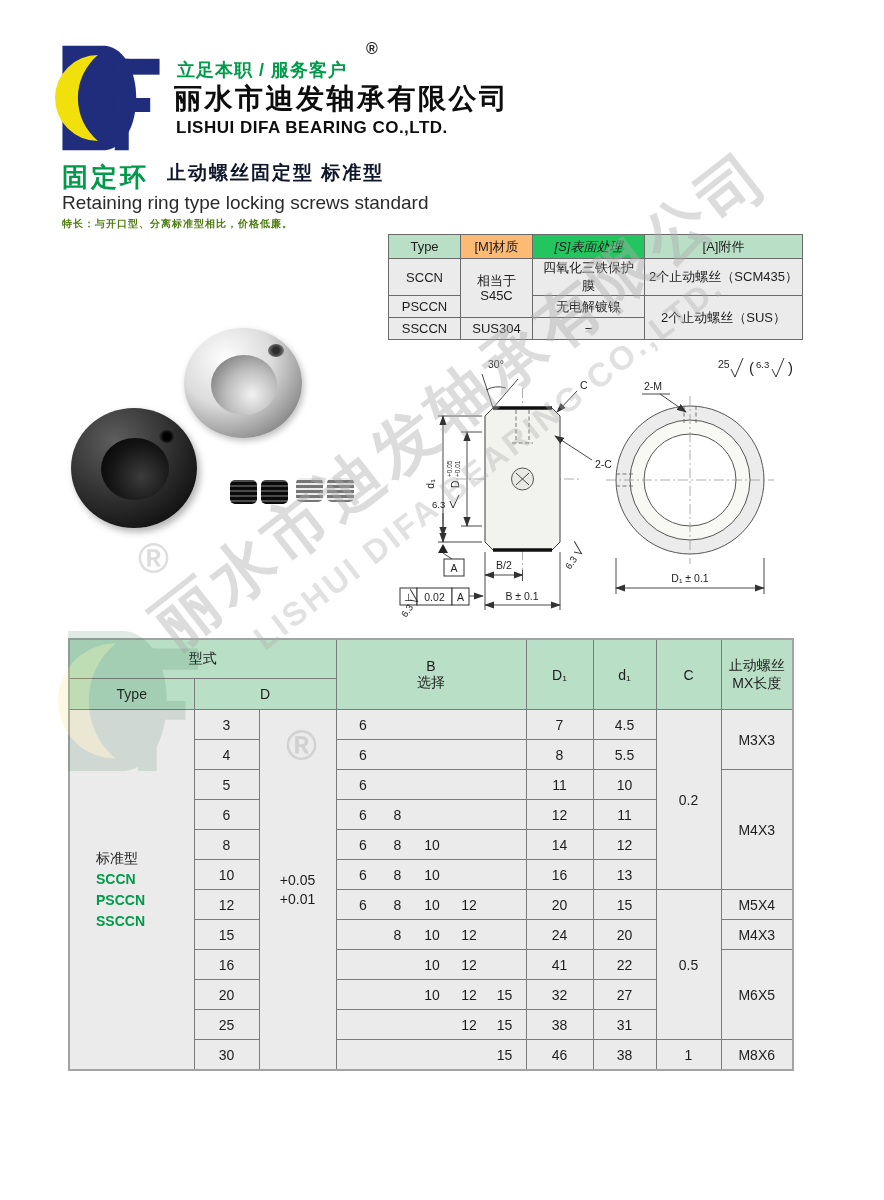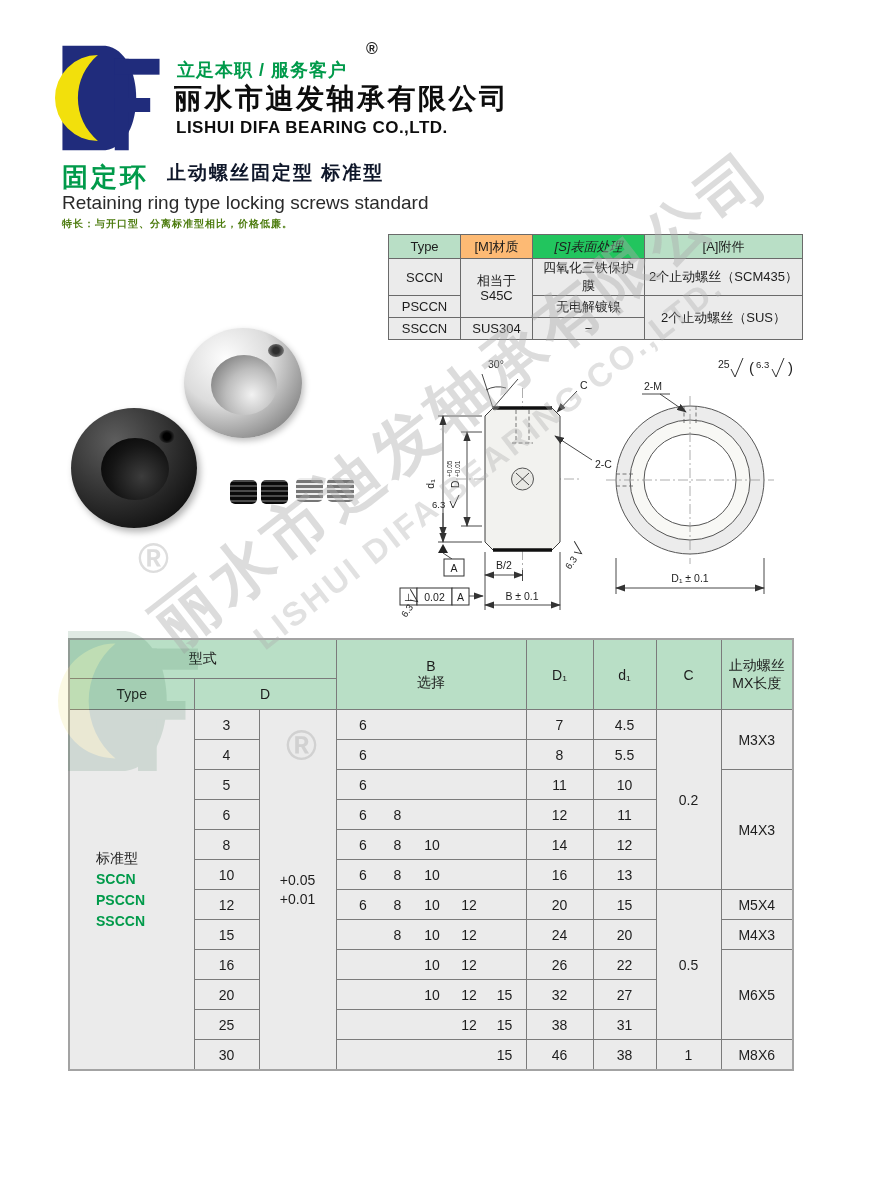--- a/index.html
+++ b/index.html
@@ -465,21 +465,21 @@
           <td>16</td>
           <td>
             <div class="b-grid">
               <span></span>
               <span></span>
               <span>10</span>
               <span>12</span>
               <span></span>
             </div>
           </td>
-          <td>26</td>
+          <td>41</td>
           <td>22</td>
           <td rowspan="3">M6X5</td>
         </tr>
         <tr>
           <td>20</td>
           <td>
             <div class="b-grid">
               <span></span>
               <span></span>
               <span>10</span>

